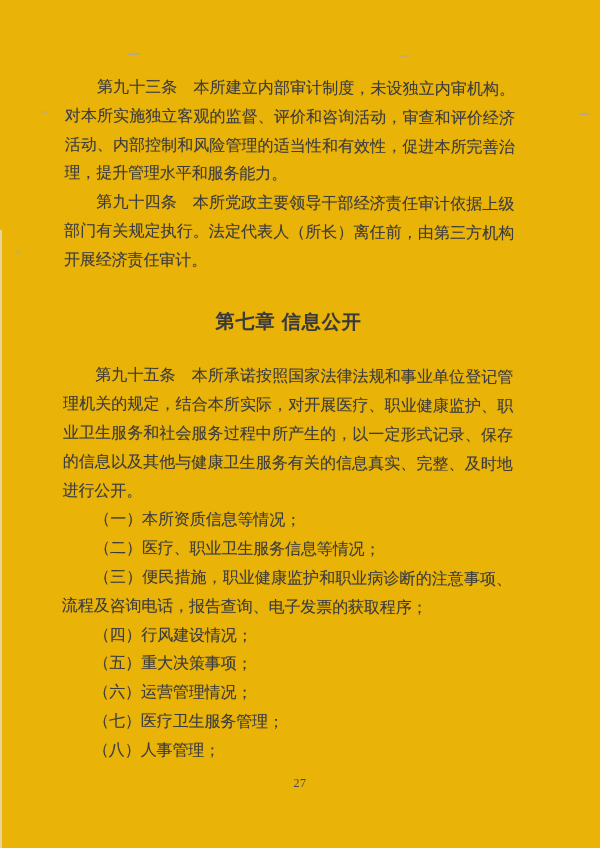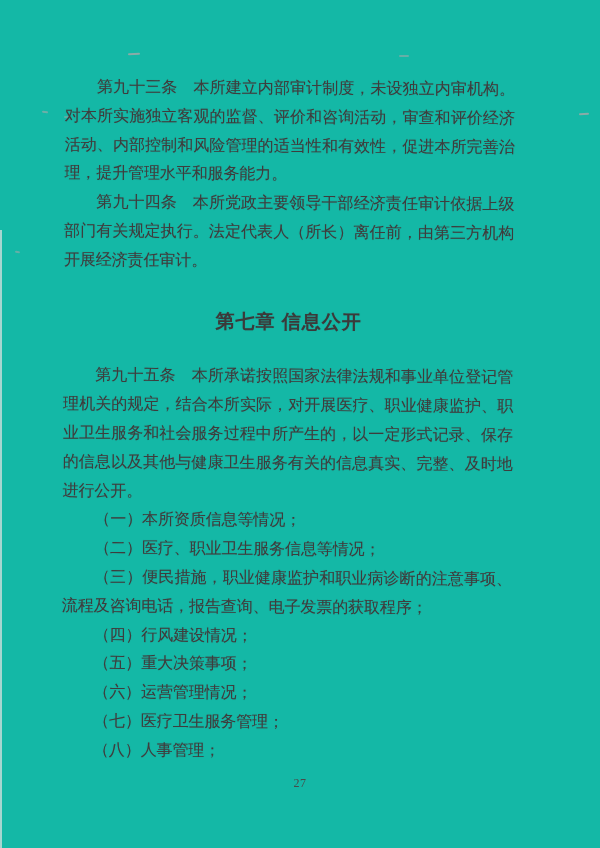--- a/index.html
+++ b/index.html
@@ -10,21 +10,21 @@
     width: 600px;
     height: 848px;
     background: #fdfdfd;
     position: relative;
     overflow: hidden;
     font-family: "Liberation Serif", "DejaVu Serif", serif;
   }
   .page {
     position: absolute;
     inset: 0;
-    background: #14b8a6;
+    background: #eab308;
   }
   
   .edge-shade {
     position: absolute;
     left: 0;
     top: 230px;
     width: 2px;
     height: 618px;
     background: #e2e2e2;
     opacity: .7;

